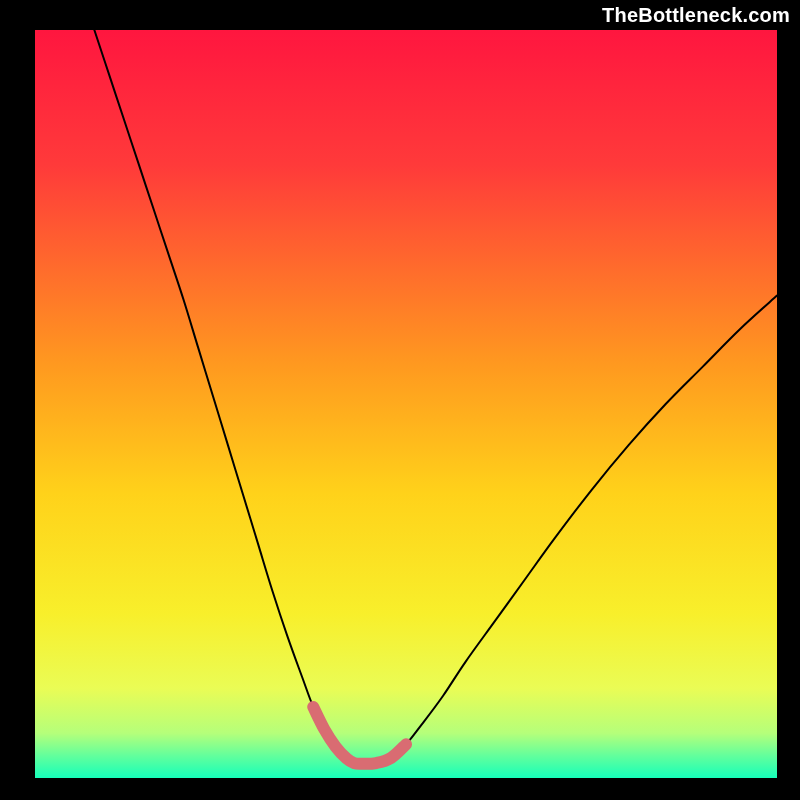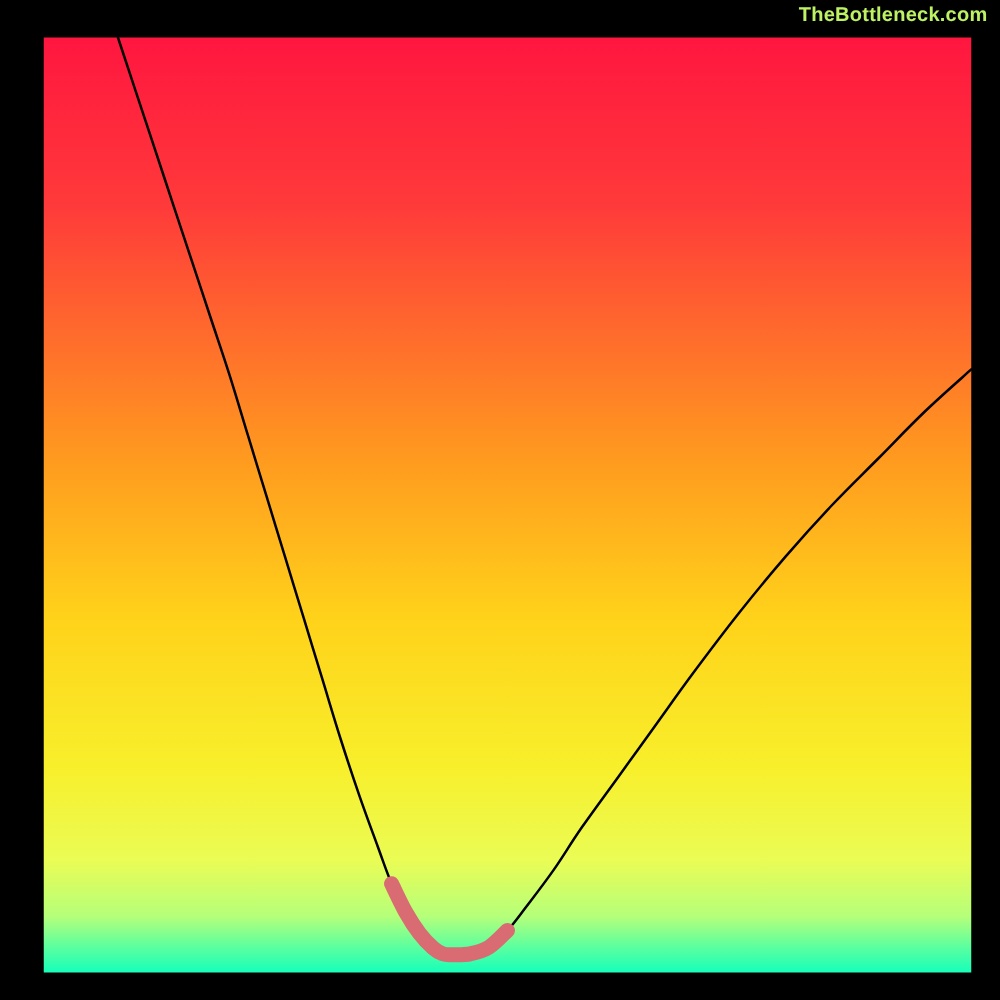--- a/index.html
+++ b/index.html
@@ -14,23 +14,23 @@
     position: relative;
     width: 800px;
     height: 800px;
     background: #000;
   }
   .watermark {
     position: absolute;
     top: 4px;
     right: 10px;
     font-family: Arial, Helvetica, sans-serif;
-    font-size: 16px;
+    font-size: 20px;
     font-weight: 600;
-    color: #bef264;
+    color: #ffffff;
     letter-spacing: 0.2px;
     z-index: 5;
     user-select: none;
     text-align: right;
   }
   svg.plot {
     position: absolute;
     left: 0;
     top: 0;
     width: 800px;

